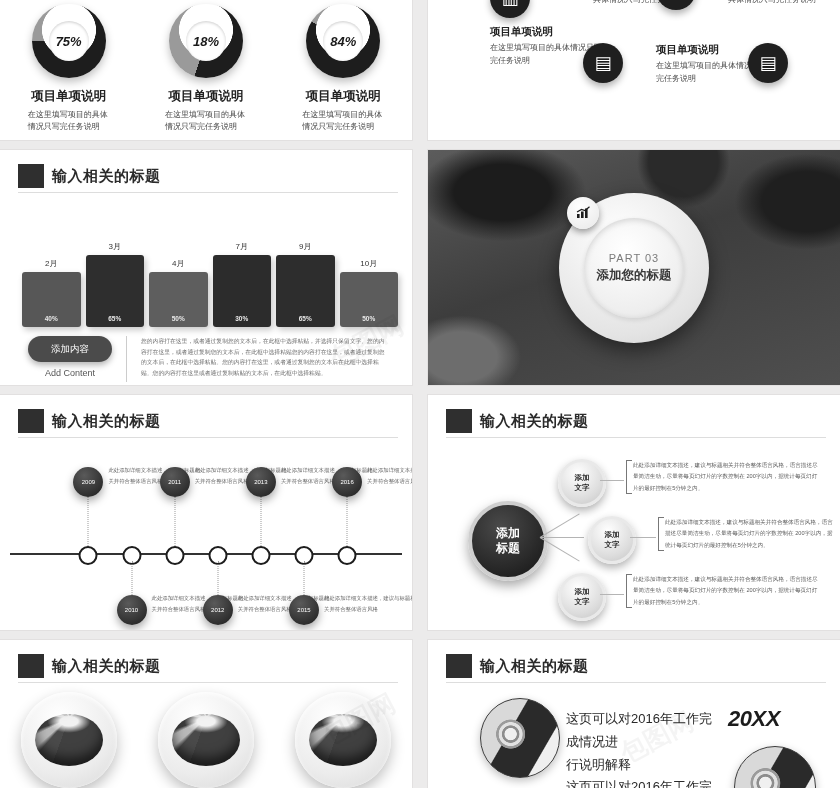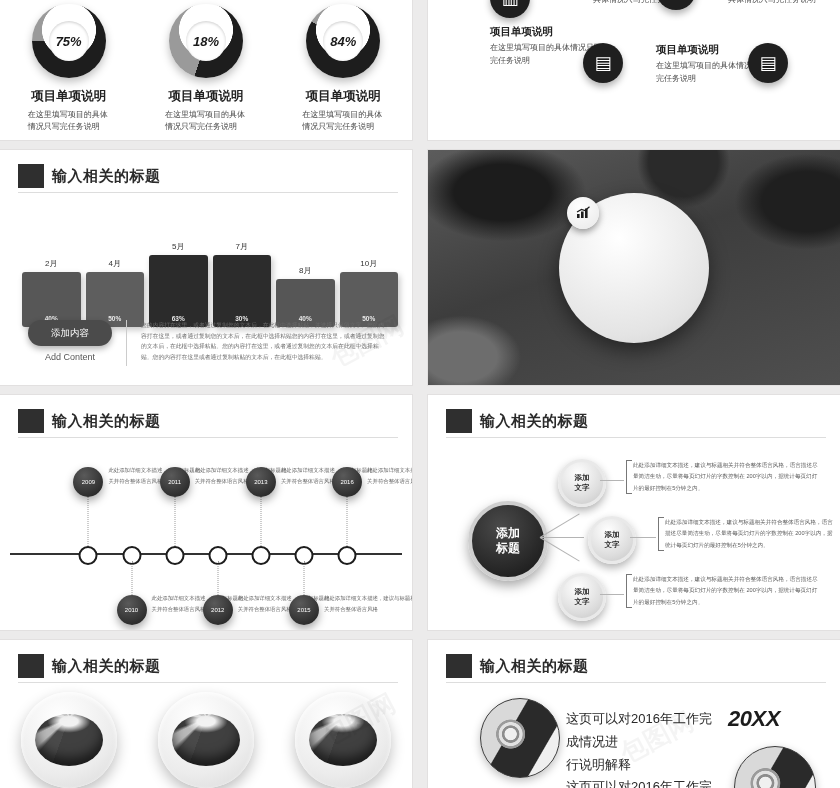--- a/index.html
+++ b/index.html
@@ -61,21 +61,21 @@
   .chart{position:absolute;left:22px;right:14px;top:52px;height:125px;}
   .bars{display:flex;align-items:flex-end;height:125px;gap:5px;}
   .bcol{flex:1;display:flex;flex-direction:column;align-items:center;justify-content:flex-end;height:100%;}
   .blabel{font-size:8px;color:#333;margin-bottom:3px;white-space:nowrap;}
   .bar{
     width:100%;border-radius:3px;position:relative;
     display:flex;align-items:flex-end;justify-content:center;
     box-shadow:2px 3px 6px rgba(0,0,0,.22);
   }
   .bar .bv{font-size:6.5px;color:#e9e9e9;margin-bottom:5px;font-weight:bold;}
-  .addrow{position:absolute;left:28px;top:170px;display:flex;align-items:flex-start;gap:14px;}
+  .addrow{position:absolute;left:28px;top:186px;display:flex;align-items:flex-start;gap:14px;}
   .addbtn{
     width:84px;height:26px;border-radius:13px;background:#4b4b4b;
     color:#fff;font-size:9.5px;display:flex;align-items:center;justify-content:center;
     box-shadow:0 3px 6px rgba(0,0,0,.3);
   }
   .adden{font-size:9px;color:#555;text-align:center;width:84px;margin-top:6px;}
   .divline{width:1px;height:46px;background:#ccc;}
   .para{font-size:5.8px;color:#6a6a6a;line-height:1.85;width:245px;}
 
   
@@ -263,41 +263,41 @@
 
     <div class="chart">
       <div class="bars" id="bar-container">
           <div class="bcol">
             <div class="blabel">2月</div>
             <div class="bar" style="height: 55px; background: rgb(87, 87, 87);">
               <span class="bv">40%</span>
             </div>
           </div>
           <div class="bcol">
+            <div class="blabel">3月</div>
+            <div class="bar" style="height: 72px; background: rgb(46, 46, 46);">
+              <span class="bv">65%</span>
+            </div>
+          </div>
+          <div class="bcol">
             <div class="blabel">4月</div>
             <div class="bar" style="height: 55px; background: rgb(94, 94, 94);">
               <span class="bv">50%</span>
             </div>
           </div>
           <div class="bcol">
-            <div class="blabel">5月</div>
-            <div class="bar" style="height: 72px; background: rgb(43, 43, 43);">
-              <span class="bv">63%</span>
-            </div>
-          </div>
-          <div class="bcol">
             <div class="blabel">7月</div>
             <div class="bar" style="height: 72px; background: rgb(44, 44, 44);">
               <span class="bv">30%</span>
             </div>
           </div>
           <div class="bcol">
-            <div class="blabel">8月</div>
-            <div class="bar" style="height: 48px; background: rgb(86, 86, 86);">
-              <span class="bv">40%</span>
+            <div class="blabel">9月</div>
+            <div class="bar" style="height: 72px; background: rgb(45, 45, 45);">
+              <span class="bv">65%</span>
             </div>
           </div>
           <div class="bcol">
             <div class="blabel">10月</div>
             <div class="bar" style="height: 55px; background: rgb(92, 92, 92);">
               <span class="bv">50%</span>
             </div>
           </div>
         </div>
     </div>
@@ -317,20 +317,24 @@
     <div class="cover">
       <div class="ph"></div>
       <div class="plate">
         <div class="badge">
           <svg width="15" height="13" viewBox="0 0 15 13">
             <rect x="1" y="8" width="2.6" height="4" fill="#1d1d1d"></rect>
             <rect x="5" y="5.5" width="2.6" height="6.5" fill="#1d1d1d"></rect>
             <rect x="9" y="2.5" width="2.6" height="9.5" fill="#1d1d1d"></rect>
             <path d="M1 6 L5.5 3.5 L9 4.5 L13.5 0.8" stroke="#1d1d1d" stroke-width="1.2" fill="none"></path>
           </svg>
+        </div>
+        <div class="plate-in">
+          <div class="pt-en">PART 03</div>
+          <div class="pt-cn">添加您的标题</div>
         </div>
       </div>
     </div>
   </div>
 
   <div class="slide">
     <div class="hdr">
       <div class="blk"></div>
       <div class="ttl">输入相关的标题</div>
     </div>

